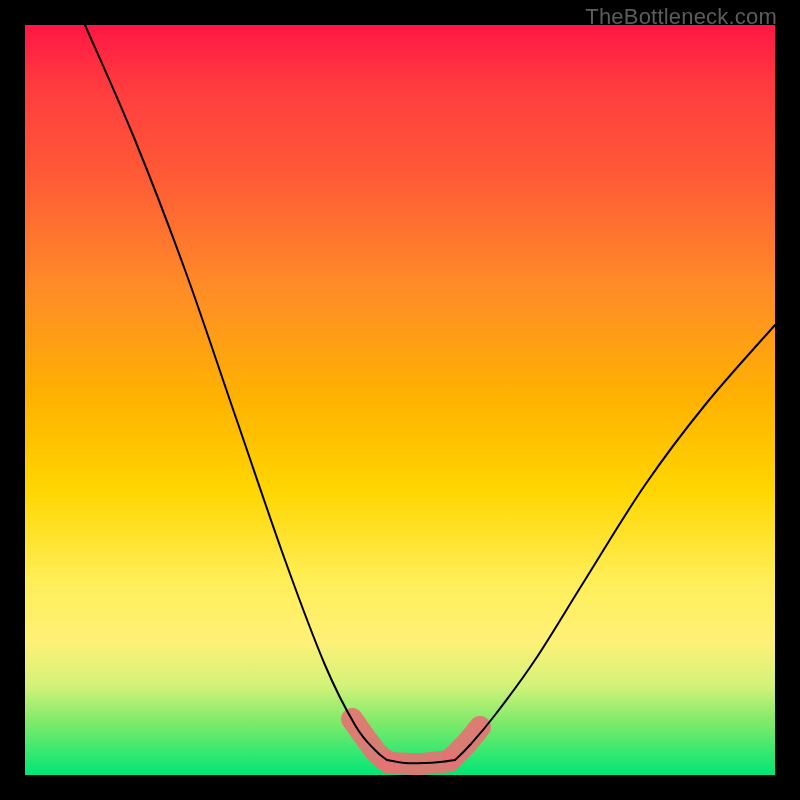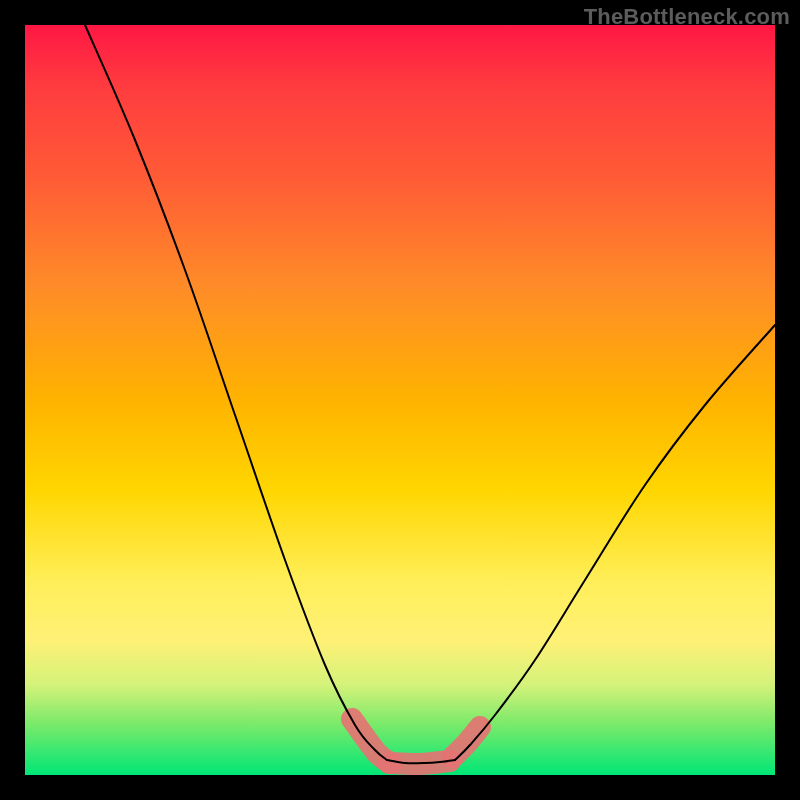--- a/index.html
+++ b/index.html
@@ -33,24 +33,24 @@
       #ffd600 62%,
       #ffee58 74%,
       #fff176 82%,
       #d4f27a 88%,
       #7eea6a 93%,
       #00e676 100%);
   }
   .watermark {
     position: absolute;
     top: 4px;
-    right: 10px;
+    right: 23px;
     font-family: Arial, Helvetica, sans-serif;
     font-size: 22px;
-    font-weight: bold;
+    font-weight: normal;
     color: #5c5c5c;
     letter-spacing: 0.2px;
     user-select: none;
   }
   svg.curves {
     position: absolute;
     top: 0;
     left: 0;
     width: 750px;
     height: 750px;

